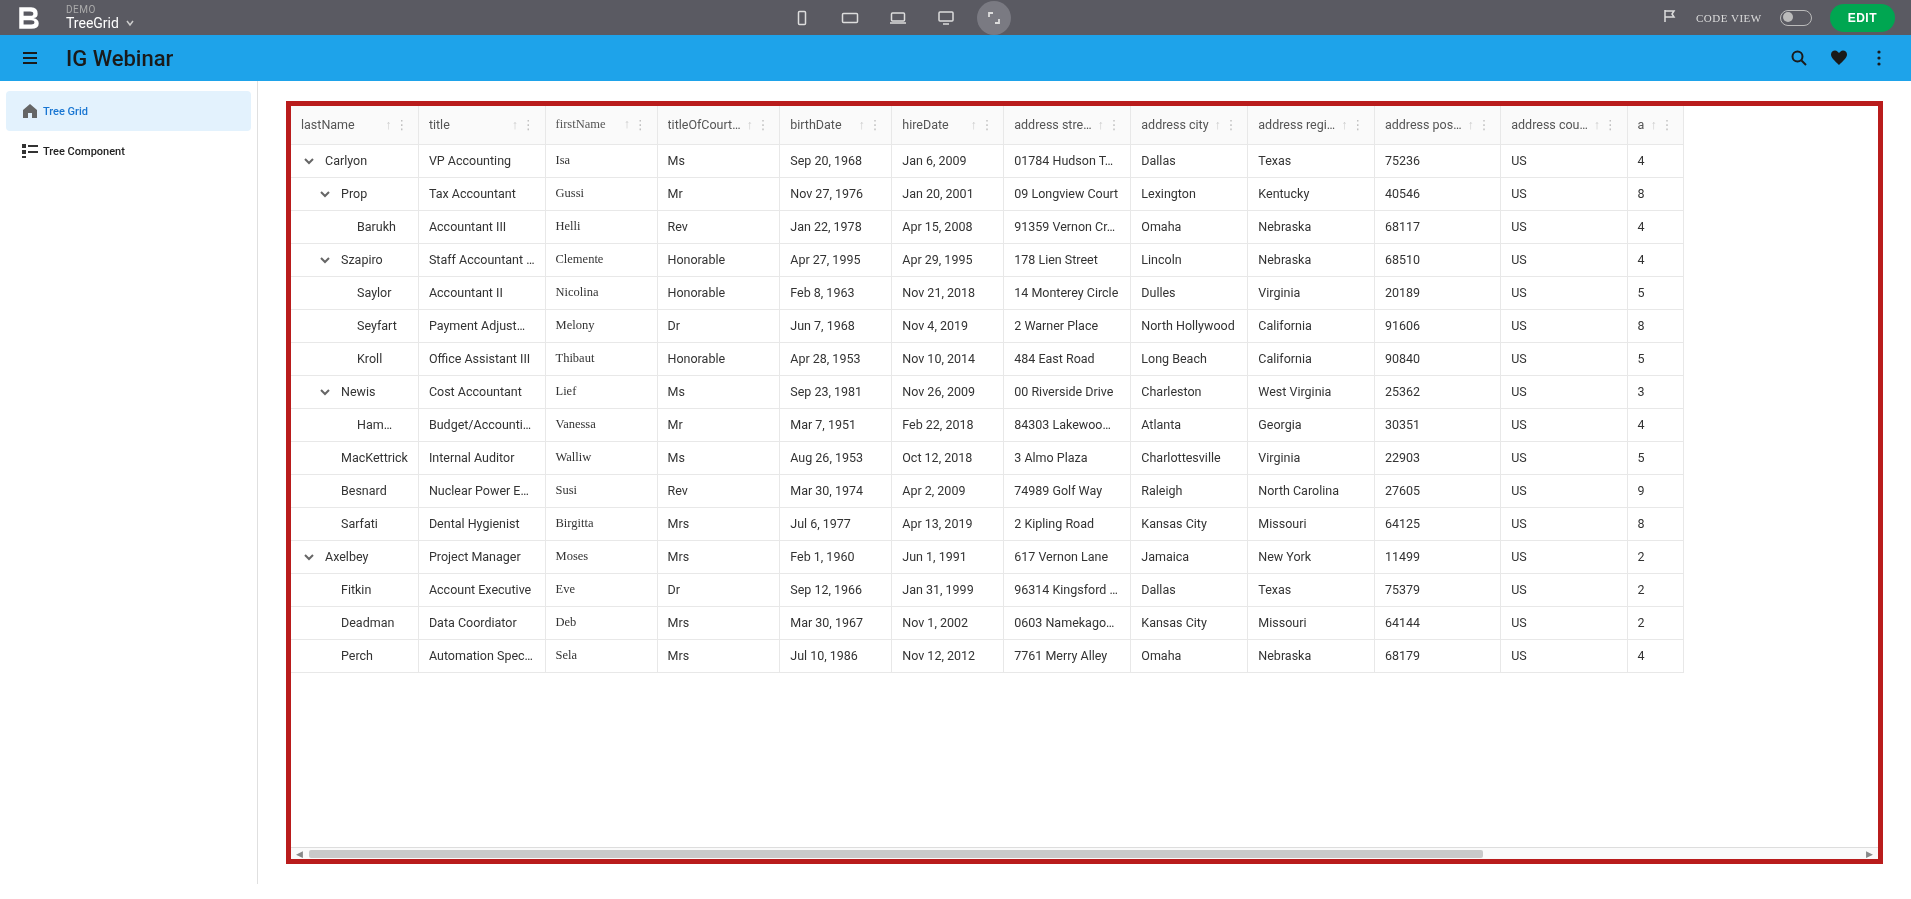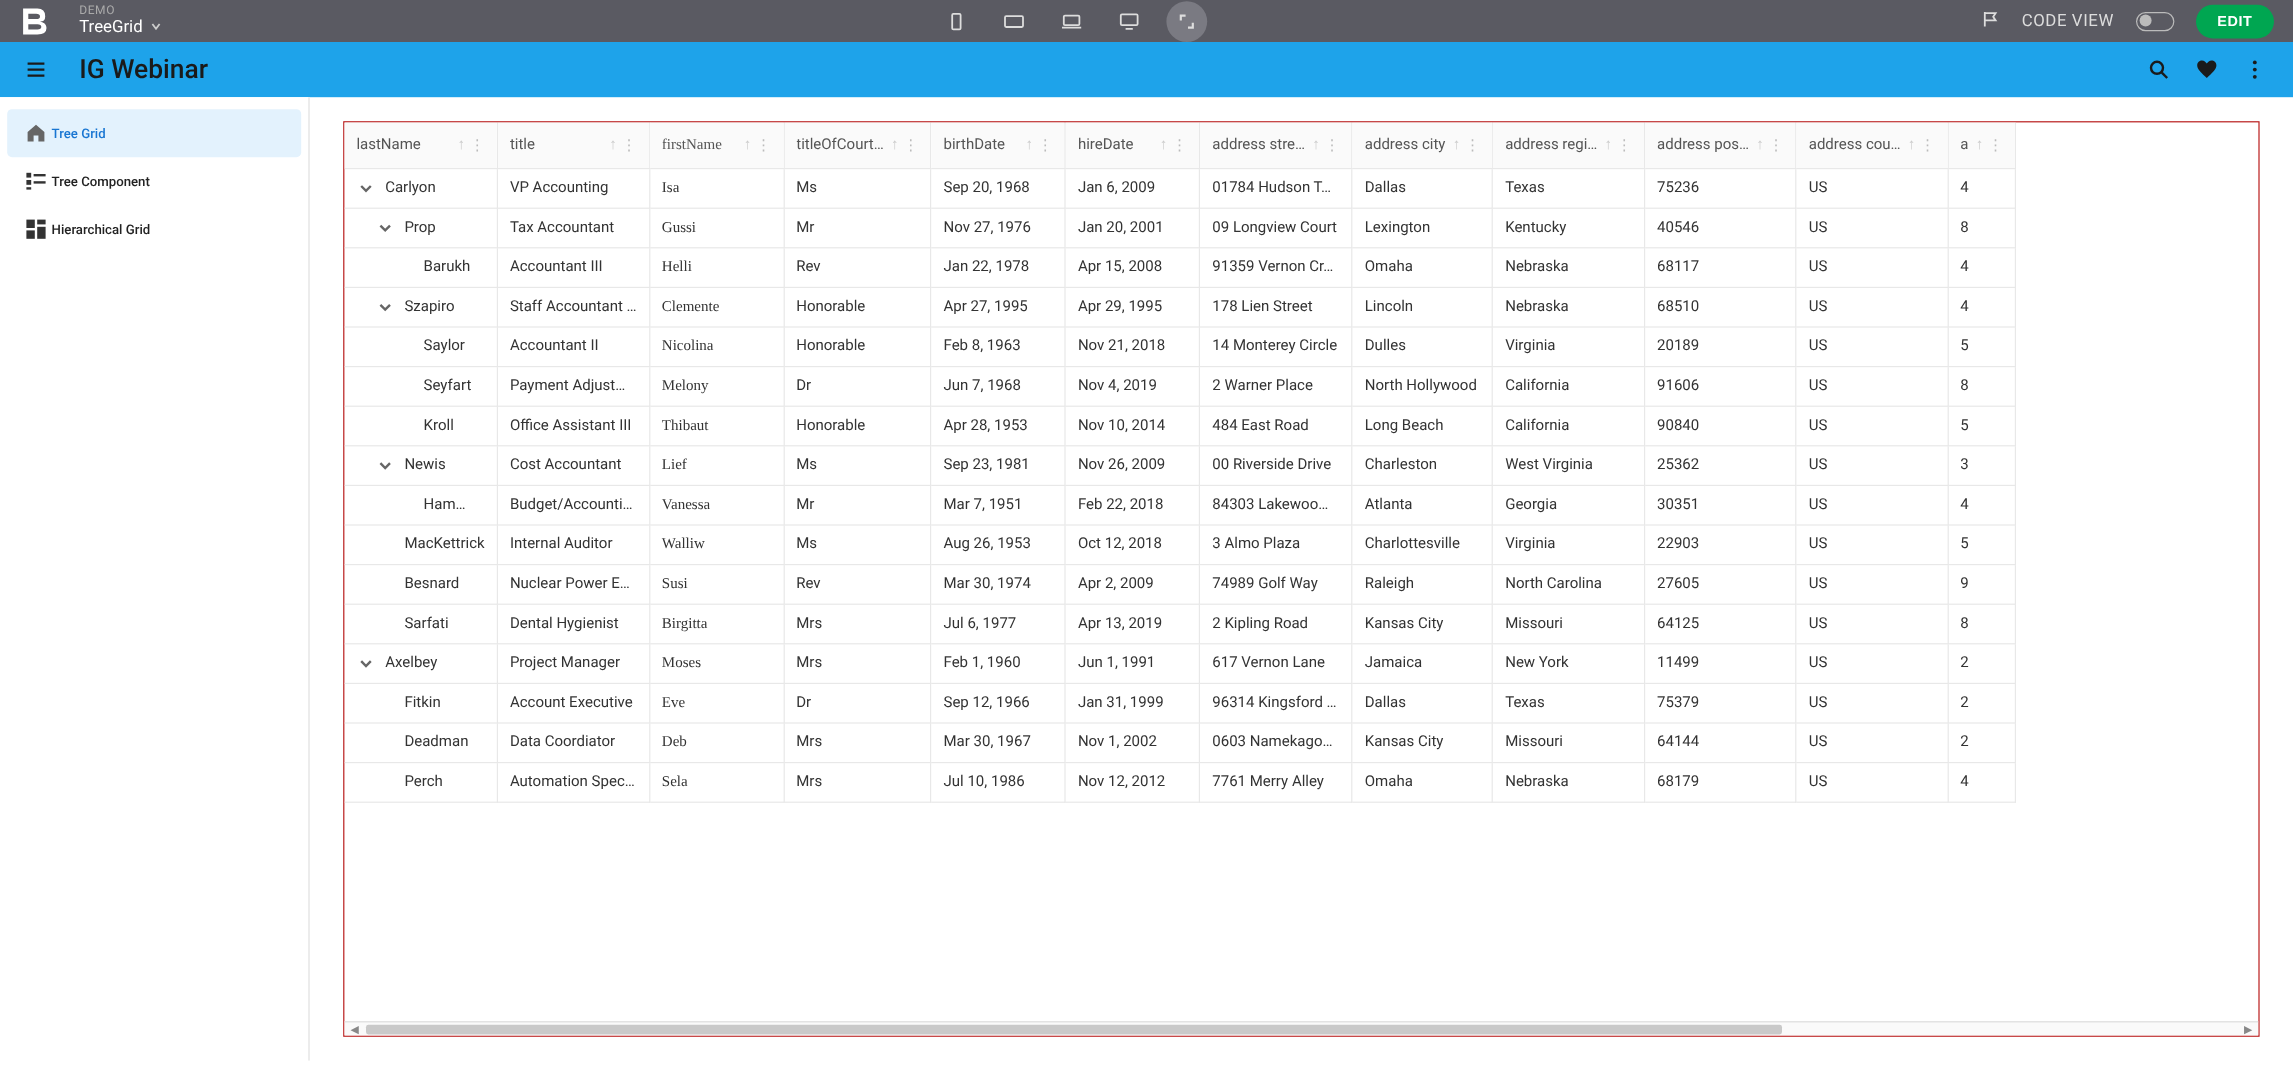--- a/index.html
+++ b/index.html
@@ -8,42 +8,42 @@
 
 .topbar { height: 35px; background: #5a5a62; display: flex; align-items: center; padding: 0 16px; color: #e0e0e0; }
 .topbar-logo { width: 26px; height: 26px; margin-right: 24px; }
 .topbar-org { font-size: 10px; color: #aaa; letter-spacing: 0.5px; }
 .topbar-project { font-size: 14px; color: #fff; display: flex; align-items: center; gap: 6px; cursor: pointer; }
 .topbar-center { flex: 1; display: flex; justify-content: center; align-items: center; gap: 14px; }
 .devbtn { width: 34px; height: 34px; border-radius: 50%; display: flex; align-items: center; justify-content: center; cursor: pointer; }
 .devbtn.active { background: #7a7a82; }
 .devbtn svg { stroke: #ddd; fill: none; }
 .topbar-right { display: flex; align-items: center; gap: 18px; }
-.codeview-label { font-size: 14px; letter-spacing: 0.5px; color: #ddd; }
+.codeview-label { font-size: 11px; letter-spacing: 0.5px; color: #ddd; font-family: Liberation Serif, serif; }
 .toggle { width: 32px; height: 16px; border: 1.5px solid #bbb; border-radius: 10px; position: relative; cursor: pointer; }
 .toggle::after { content: ""; position: absolute; left: 2px; top: 1.5px; width: 10px; height: 10px; border-radius: 50%; background: #bbb; }
 .editbtn { background: #00a651; color: #fff; border: none; padding: 7px 18px; border-radius: 16px; font-size: 12px; font-weight: 600; cursor: pointer; letter-spacing: 0.5px; }
 
 
 .appbar { height: 46px; background: #1ea3ea; display: flex; align-items: center; padding: 0 12px; color: #111; }
 .hamburger { width: 36px; height: 36px; display: flex; align-items: center; justify-content: center; cursor: pointer; }
 .apptitle { font-size: 22px; font-weight: 500; margin-left: 18px; color: #1a1a1a; }
 .appbar-spacer { flex: 1; }
 .appicon { width: 40px; height: 40px; display: flex; align-items: center; justify-content: center; cursor: pointer; }
 
 
 .main { display: flex; height: calc(100vh - 96px); }
 .sidebar { width: 258px; background: #fff; border-right: 1px solid #e0e0e0; padding: 10px 6px; }
 .nav-item { display: flex; align-items: center; gap: 3px; padding: 11px 14px; border-radius: 4px; cursor: pointer; font-size: 11px; color: #222; font-weight: 500; text-align: center; }
 .nav-item.active { background: #e3f2fd; color: #1976d2; }
 .nav-item .icon { width: 20px; display: flex; justify-content: center; }
 .nav-item.active .icon svg { fill: #1976d2; }
 
 .content { flex: 1; padding: 20px 28px; overflow: hidden; display: flex; flex-direction: column; }
-.grid-wrap { border: 1px solid #b91c1c; flex: 1; display: flex; flex-direction: column; overflow: hidden; }
+.grid-wrap { border: 5px solid #b91c1c; flex: 1; display: flex; flex-direction: column; overflow: hidden; }
 .grid-scroller { overflow: auto; flex: 1; }
 .grid { border-collapse: collapse; table-layout: fixed; min-width: 1260px; width: max-content; }
 .grid th, .grid td { border-right: 1px solid #e8e8e8; border-bottom: 1px solid #e8e8e8; padding: 0 10px; height: 33px; text-align: left; white-space: nowrap; overflow: hidden; text-overflow: ellipsis; font-size: 12.5px; }
 .grid th { background: #fafafa; font-weight: 400; color: #555; position: relative; height: 38px; }
 .grid th .hcell { display: flex; align-items: center; justify-content: space-between; gap: 6px; }
 .grid th .hlabel { overflow: hidden; text-overflow: ellipsis; }
 .grid th .hicons { display: flex; align-items: center; gap: 4px; color: #bbb; flex-shrink: 0; }
 .grid th .hicons .arrow { color: #ccc; }
 .grid td.namecell { padding-left: 0; }
 .namecell-inner { display: flex; align-items: center; height: 100%; }
@@ -167,31 +167,20 @@
           <svg width="18" height="18" viewBox="0 0 18 18">
             <rect x="1" y="2" width="4" height="4" fill="#333"></rect>
             <rect x="7" y="3" width="10" height="2" fill="#333"></rect>
             <rect x="1" y="8" width="4" height="4" fill="#333"></rect>
             <rect x="7" y="9" width="10" height="2" fill="#333"></rect>
             <rect x="1" y="14" width="4" height="2" fill="#333"></rect>
           </svg>
         </span>
         <span>Tree Component</span>
       </div>
-      <div class="nav-item">
-        <span class="icon">
-          <svg width="18" height="18" viewBox="0 0 18 18">
-            <rect x="1" y="1" width="7" height="7" fill="#333"></rect>
-            <rect x="10" y="1" width="7" height="4" fill="#333"></rect>
-            <rect x="10" y="7" width="7" height="10" fill="#333"></rect>
-            <rect x="1" y="10" width="7" height="7" fill="#333"></rect>
-          </svg>
-        </span>
-        <span>Hierarchical Grid</span>
-      </div>
     </div>
 
   <div class="content">
     <div class="grid-wrap">
       <div class="grid-scroller">
         <table class="grid" id="grid">
           <thead>
               <tr id="grid-head">
                 <th class="col-lastName">
                   <div class="hcell">

